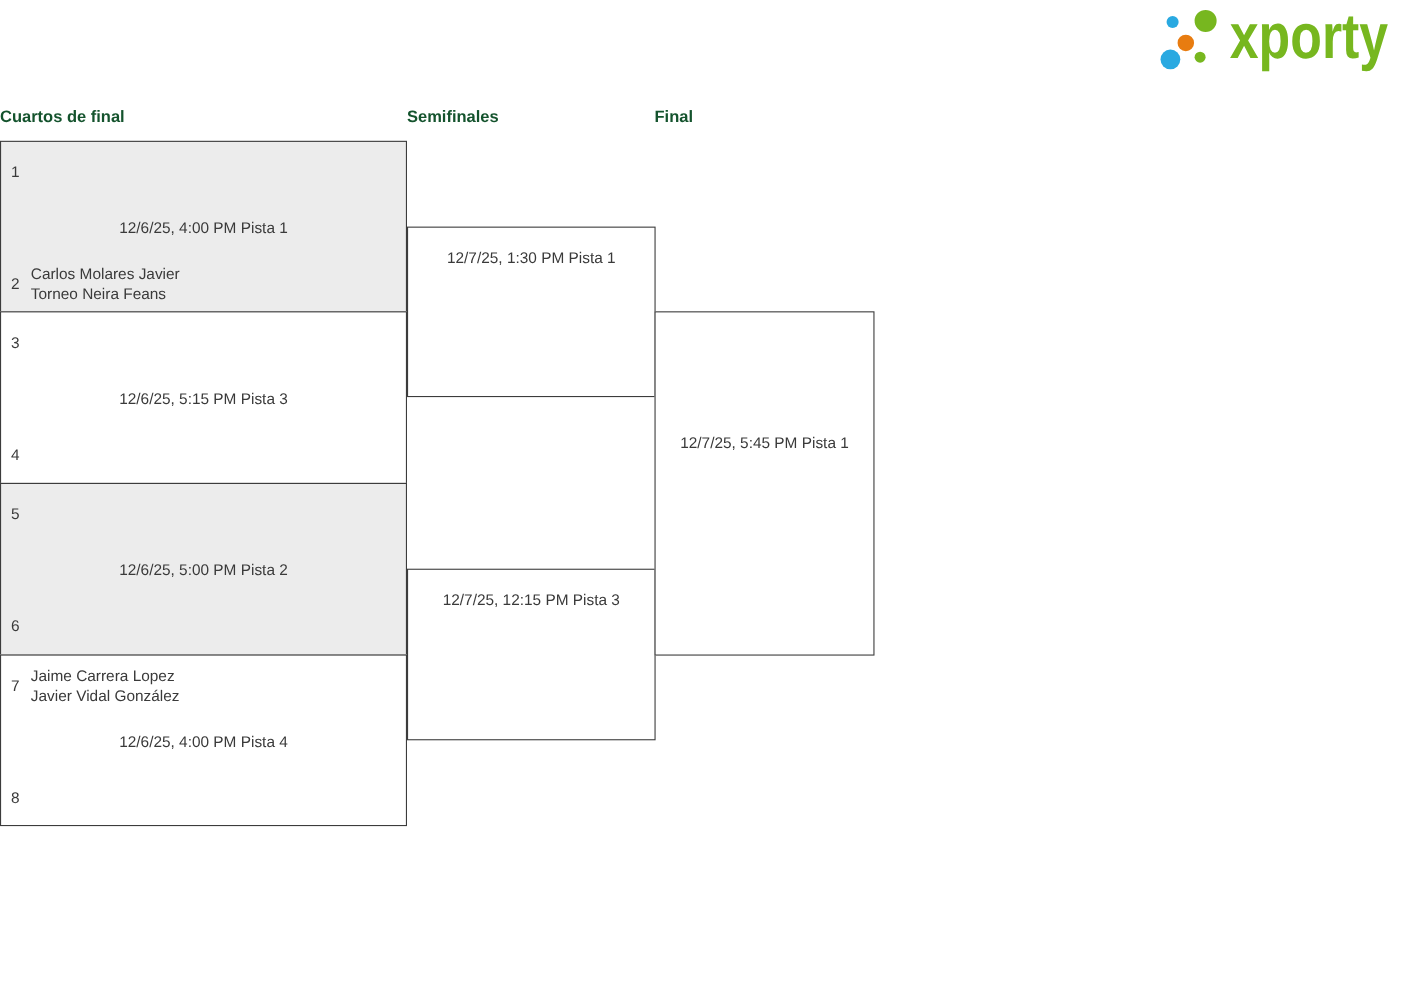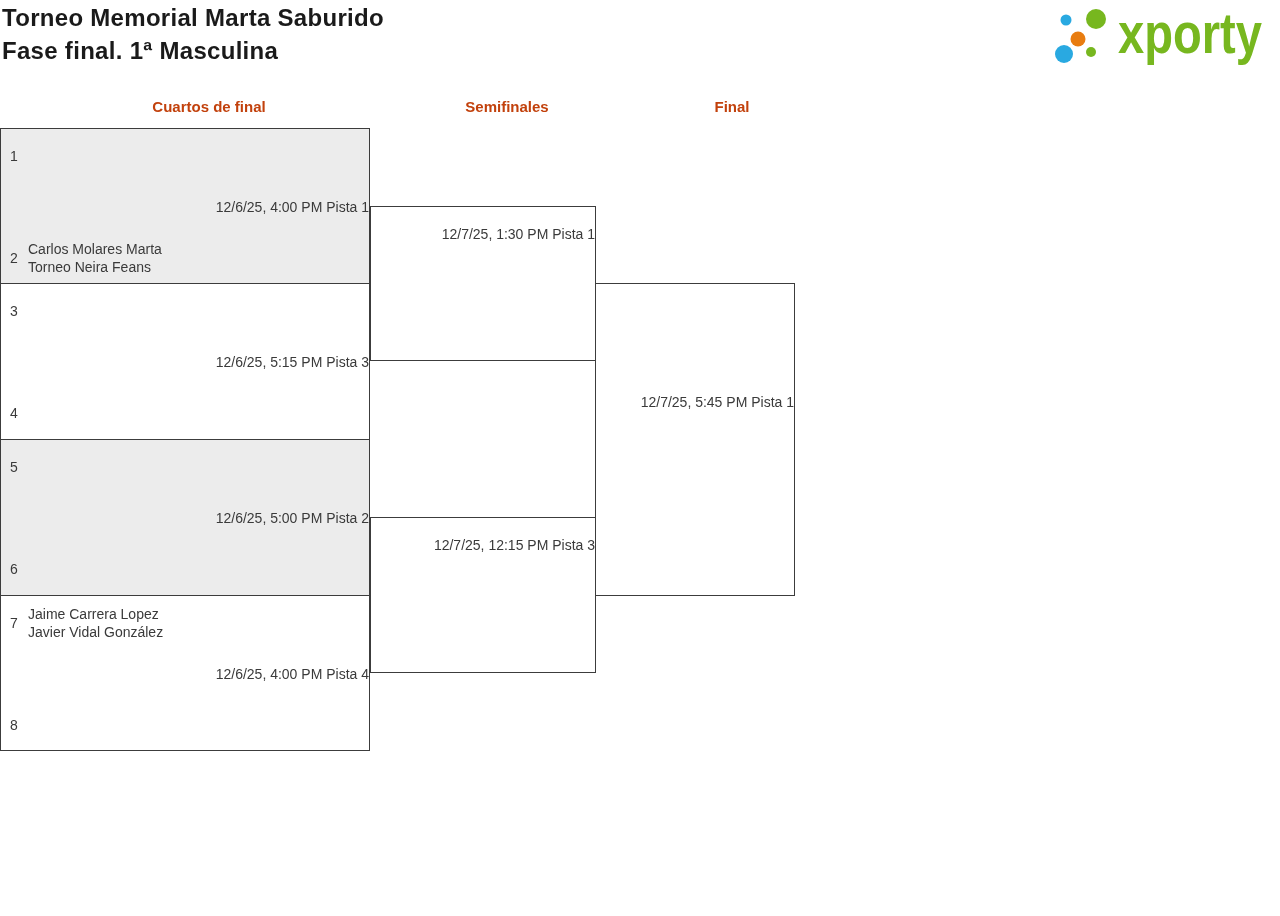--- a/index.html
+++ b/index.html
@@ -21,21 +21,21 @@
   }
   .logo {
     position: absolute; left: 1048px; top: 8px;
     width: 218px; height: 62px;
   }
 
   
   .round-label {
     position: absolute; top: 98px; height: 18px;
     font-size: 15px; font-weight: 700; line-height: 18px;
-    color: #c2410c; text-align: center; padding-left: 24px;
+    color: #14532d; 
   }
   #round-qf    { left: 0;     width: 370px; }
   #round-sf    { left: 370px; width: 226px; }
   #round-final { left: 595px; width: 226px; }
 
   
   .match {
     position: absolute;
     border: 1px solid #3c3c3c;
     background: #ffffff;
@@ -54,37 +54,33 @@
     position: absolute; left: 9px; height: 36px;
     display: flex; align-items: center; gap: 5px;
   }
   .slot-top    { top: 9px; }
   .slot-bottom { top: 111px; }
   .seed { min-width: 13px; font-size: 14px; color: #3a3a3a; }
   .team { font-size: 14px; line-height: 18px; color: #3a3a3a; white-space: nowrap; }
 
   .date {
     position: absolute; left: 0; right: 0;
-    text-align: right;
+    text-align: center;
     font-size: 14px; line-height: 18px; color: #3a3a3a;
     white-space: nowrap;
   }
   .date-pos-qf { top: 69px; }
   .date-pos-sf { top: 18px; }
   .date-pos-f  { top: 109px; }
 </style>
 </head>
 <body>
 
 <div class="page">
 
-  <div class="title-block">
-    <div>Torneo Memorial Marta Saburido</div>
-    <div>Fase final. 1ª Masculina</div>
-  </div>
 
   <svg class="logo" viewBox="0 0 218 62" xmlns="http://www.w3.org/2000/svg">
     <circle cx="18" cy="12" r="5.5" fill="#29a9e1"></circle>
     <circle cx="48" cy="11" r="10" fill="#77b71f"></circle>
     <circle cx="30" cy="31" r="7.5" fill="#e87c10"></circle>
     <circle cx="16" cy="46" r="9" fill="#29a9e1"></circle>
     <circle cx="43" cy="44" r="5" fill="#77b71f"></circle>
     <text x="70" y="45" font-size="58" font-weight="bold" font-family="Liberation Sans, sans-serif" textLength="144" lengthAdjust="spacingAndGlyphs" fill="#77b71f">xporty</text>
   </svg>
 
@@ -93,21 +89,21 @@
   <div class="round-label" id="round-final">Final</div>
 
   <div class="match shaded" id="match-qf1">
     <div class="slot slot-top">
       <span class="seed">1</span>
     </div>
     <div class="date date-pos-qf">12/6/25, 4:00 PM Pista 1</div>
     <div class="slot slot-bottom">
       <span class="seed">2</span>
       <span class="team">
-        <div>Carlos Molares Marta</div>
+        <div>Carlos Molares Javier</div>
         <div>Torneo Neira Feans</div>
       </span>
     </div>
   </div>
 
   <div class="match" id="match-qf2">
     <div class="slot slot-top">
       <span class="seed">3</span>
     </div>
     <div class="date date-pos-qf">12/6/25, 5:15 PM Pista 3</div>

